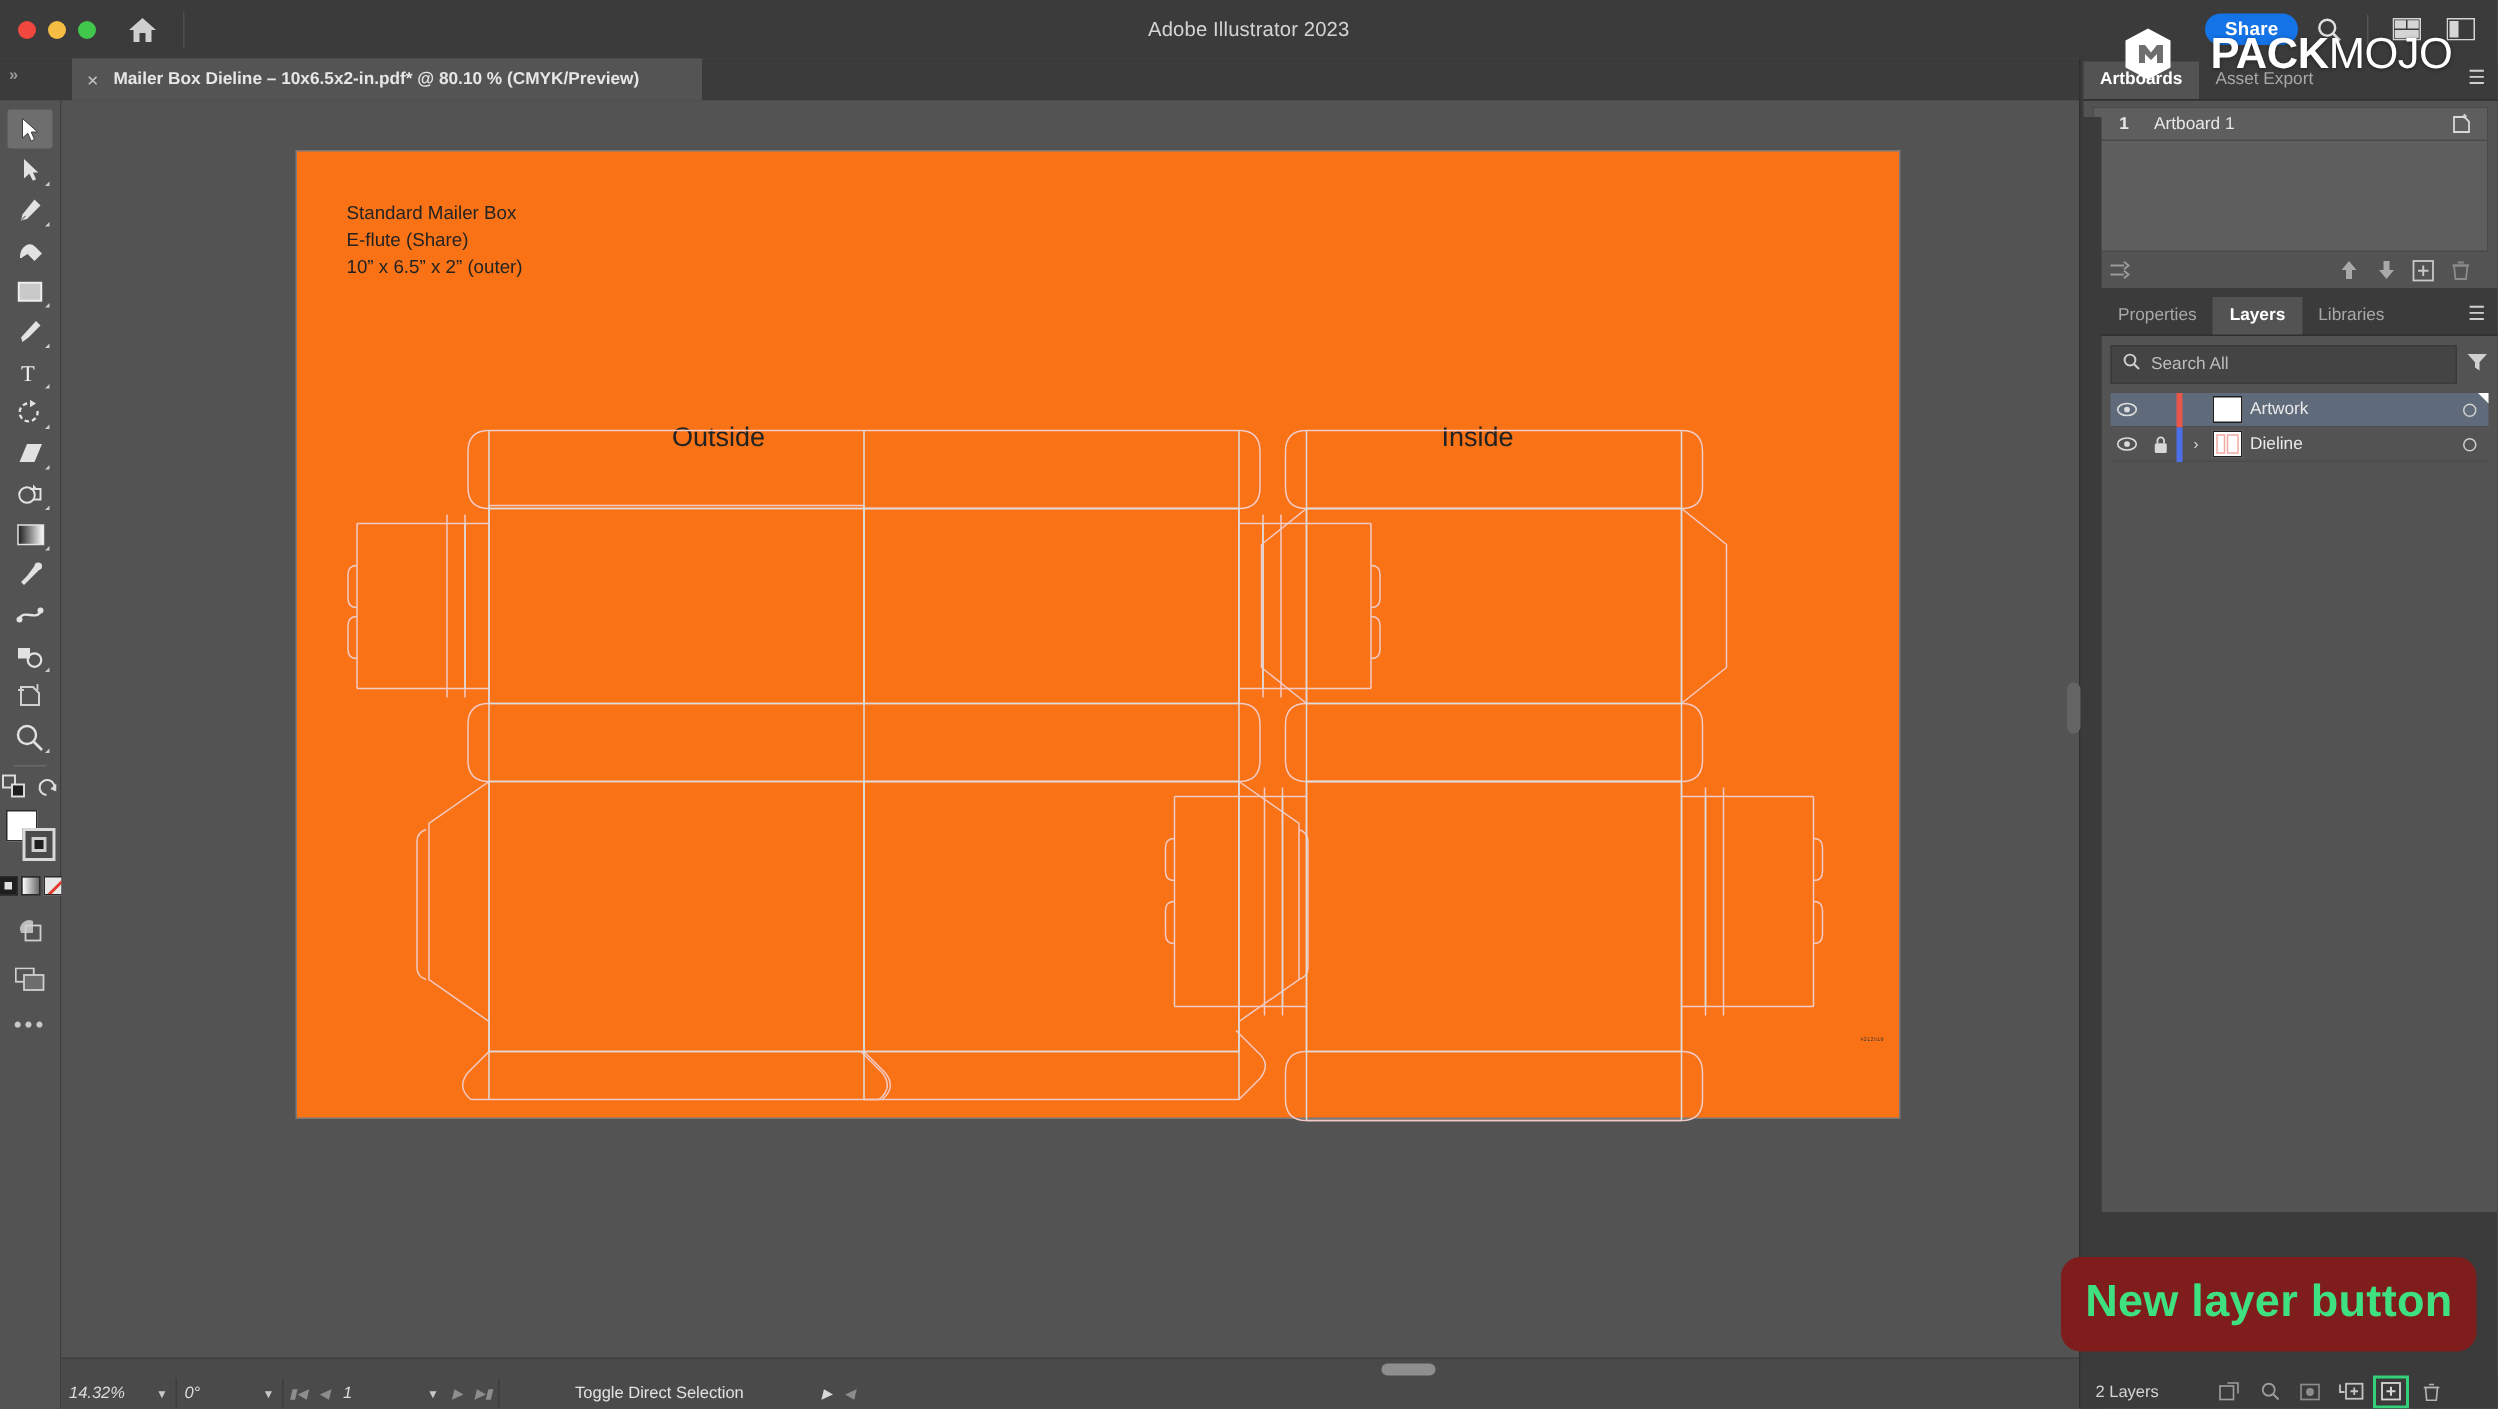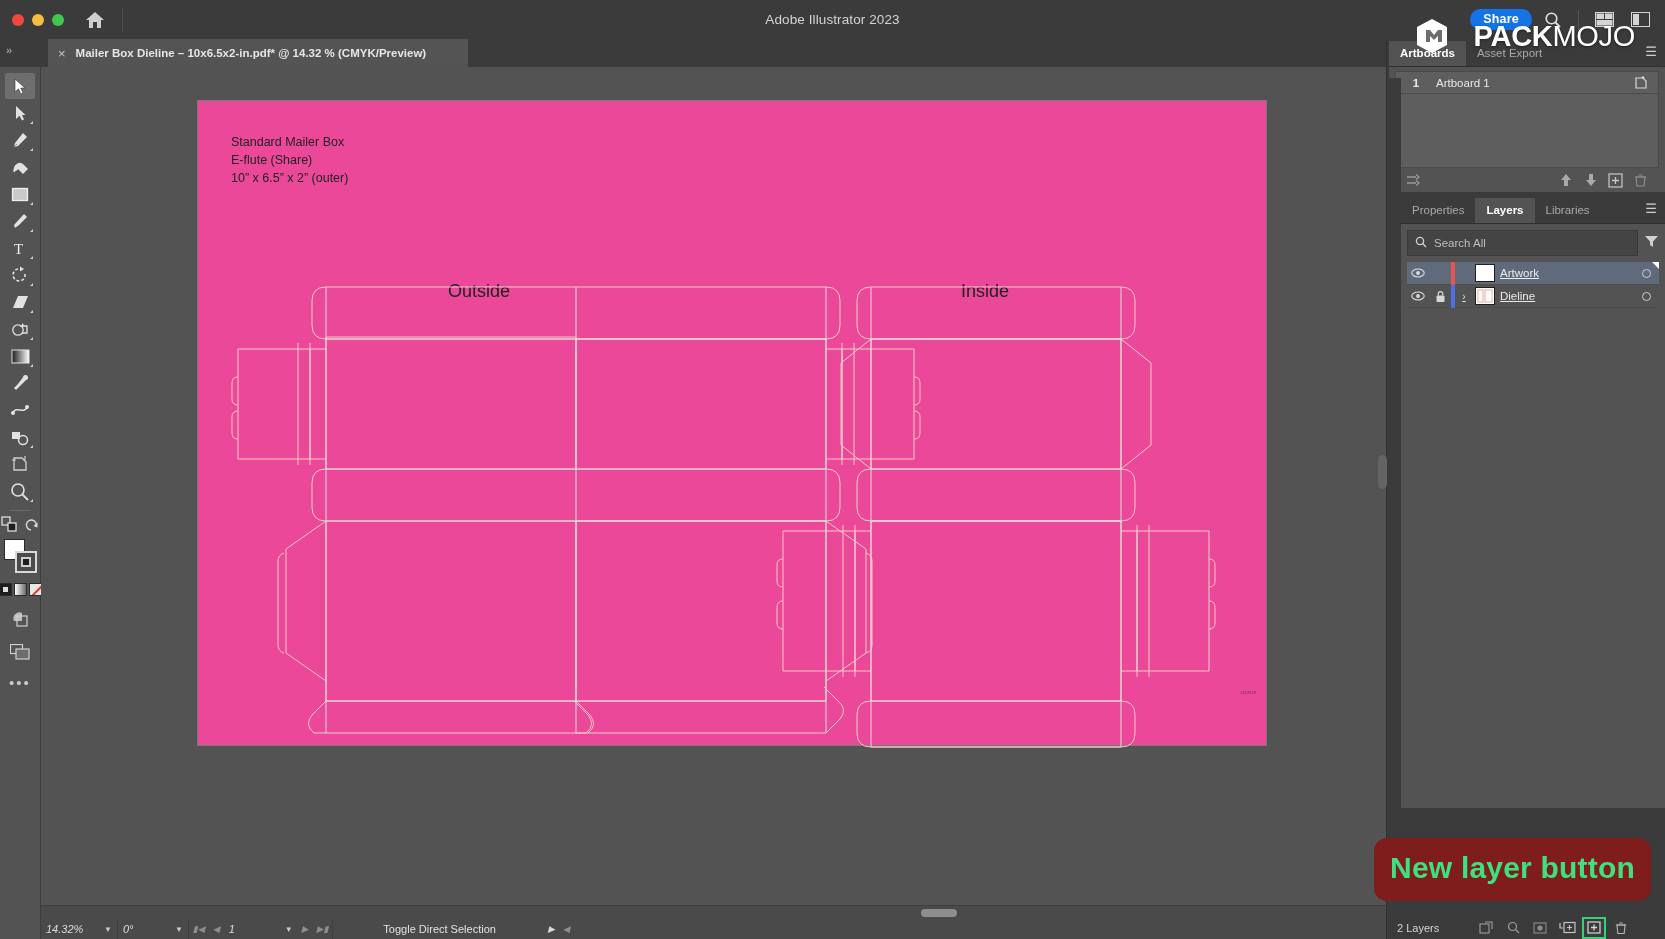--- a/index.html
+++ b/index.html
@@ -115,21 +115,21 @@
   }
   .dots-more { color: #c9c9c9; font-size: 15px; letter-spacing: 2px; margin-top: 8px; }
 
   
   .canvas-wrap {
     position: absolute; top: 67px; left: 41px; width: 1345px; height: 852px;
     background: #535353; overflow: hidden;
   }
   .artboard {
     position: absolute; left: 157px; top: 34px; width: 1068px; height: 644px;
-    background: #ec4899; box-shadow: 0 0 0 1px #7a7a7a;
+    background: #f97316; box-shadow: 0 0 0 1px #7a7a7a;
   }
   .ab-meta { position: absolute; left: 33px; top: 32px; line-height: 18px; }
   .ab-meta div { font-size: 12.5px; color: #232323; }
   .side-label {
     position: absolute; font-size: 18px; color: #222; top: 180px;
   }
   .side-label.outside { left: 250px; }
   .side-label.inside { left: 763px; }
   .dieline-svg { position: absolute; left: 0; top: 0; }
   .tiny-mark {
@@ -208,21 +208,21 @@
     display: flex; align-items: center; padding: 12px 7px; gap: 7px;
   }
   .search-box input {
     background: transparent; border: none; outline: none;
     color: #d8d8d8; font-size: 11.5px; font-family: "Liberation Sans", sans-serif; width: 100%;
   }
   .search-box input::placeholder { color: #bdbdbd; }
 
   .layer-row {
     display: flex; align-items: center; height: 23px; position: relative;
-    border-bottom: 1px solid #4c4c4c; font-size: 11.5px; color: #eaeaea; text-decoration: underline;
+    border-bottom: 1px solid #4c4c4c; font-size: 11.5px; color: #eaeaea;
   }
   .layer-row.selected { background: #5f6b7a; }
   .lr-eye { width: 22px; display: flex; justify-content: center; }
   .lr-lock { width: 22px; display: flex; justify-content: center; }
   .lr-colorbar { width: 4px; height: 23px; }
   .lr-arrow { width: 18px; text-align: center; color: #dcdcdc; font-size: 10px; }
   .lr-thumb {
     width: 20px; height: 18px; border: 1px solid #1f1f1f; margin: 0 5px 0 2px;
     background: #fff; position: relative; overflow: hidden;
   }
@@ -315,21 +315,21 @@
     </svg>
     <div class="wm-text">
       <span>PACK</span><span class="light">MOJO</span>
     </div>
   </div>
 
   <div class="tabbar">
     <div class="chev-left">»</div>
     <div class="doc-tab">
       <span class="tab-close">×</span>
-      <span class="tab-label">Mailer Box Dieline – 10x6.5x2-in.pdf* @ 14.32 % (CMYK/Preview)</span>
+      <span class="tab-label">Mailer Box Dieline – 10x6.5x2-in.pdf* @ 80.10 % (CMYK/Preview)</span>
     </div>
   </div>
 
   <div class="toolbar">
     <div class="tool active">
       <svg width="15" height="17" viewBox="0 0 15 17">
           <path d="M2 1 L2 14 L5.5 10.8 L7.8 16 L10 15 L7.8 10 L12 10 Z" fill="#fff" stroke="#333" stroke-width=".6"></path>
         </svg>
     </div>
     <div class="tool">

